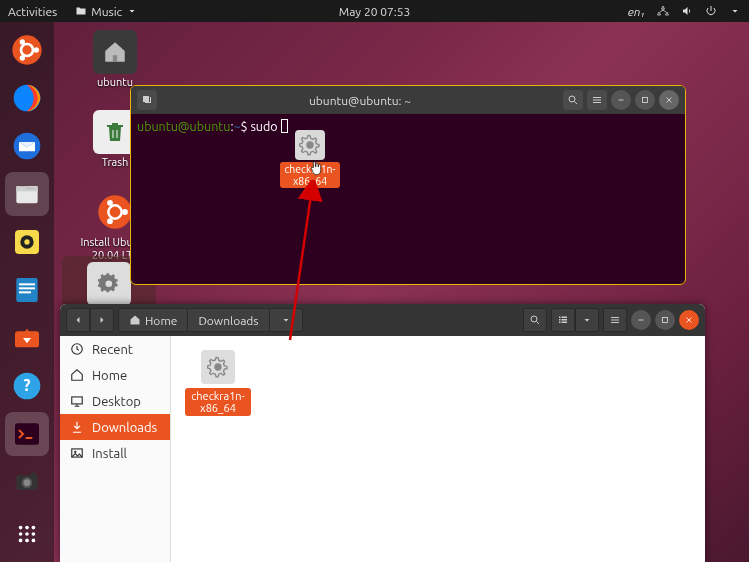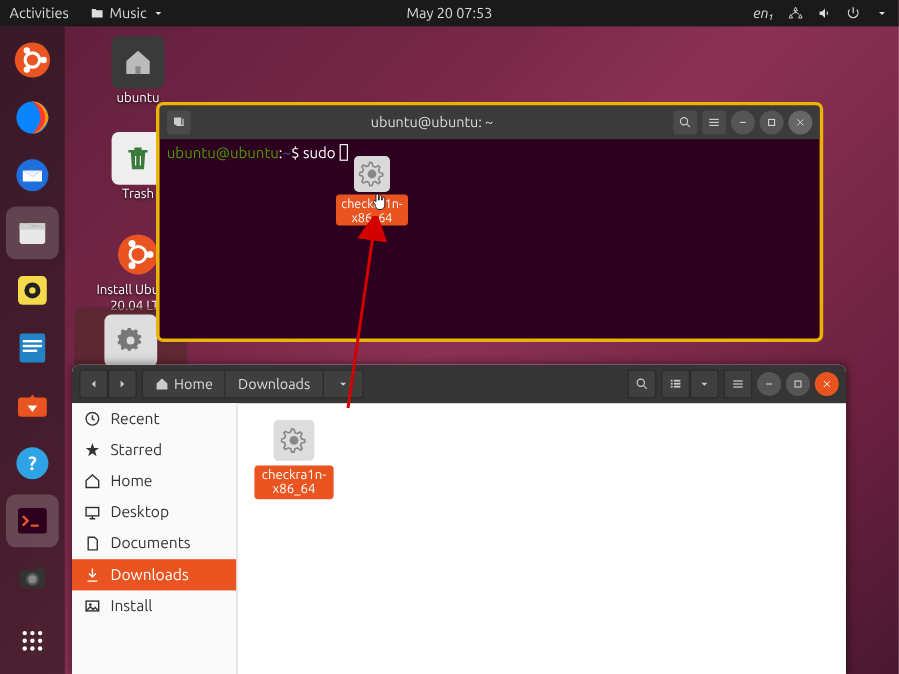--- a/index.html
+++ b/index.html
@@ -23,21 +23,21 @@
 
 
 .desktop { position: absolute; left: 54px; top: 22px; right: 0; bottom: 0; }
 .desktop-icon { position: absolute; width: 74px; text-align: center; }
 .desktop-icon .ico { width: 44px; height: 44px; margin: 0 auto 2px; background: #3a3a3a; border-radius: 6px; display: flex; align-items: center; justify-content: center; }
 .desktop-icon .lbl { color: #fff; font-size: 11px; line-height: 13px; text-shadow: 0 1px 2px #000; }
 .desktop-icon.selected .lbl { background: #e95420; border-radius: 3px; padding: 1px 2px; }
 .desktop-icon.selected .ico-wrap { background: rgba(80,40,40,0.6); border-radius: 6px; padding: 6px 6px 2px; margin: -6px -6px -2px; }
 
 
-.terminal-win { position: absolute; left: 130px; top: 85px; width: 556px; height: 200px; background: #2c001e; border: 3px solid #eab308; border-radius: 6px; overflow: hidden; z-index: 30; }
+.terminal-win { position: absolute; left: 130px; top: 85px; width: 556px; height: 200px; background: #2c001e; border: 1px solid #eab308; border-radius: 6px; overflow: hidden; z-index: 30; }
 .terminal-titlebar { height: 28px; background: #3b3b3b; display: flex; align-items: center; padding: 0 6px; gap: 6px; }
 .tb-left { display: flex; gap: 4px; }
 .tb-btn-sq { width: 20px; height: 20px; background: #4a4a4a; border-radius: 3px; display: flex; align-items: center; justify-content: center; }
 .tb-title { flex: 1; text-align: center; color: #ddd; font-size: 12px; }
 .tb-right { display: flex; gap: 4px; }
 .win-btn { width: 20px; height: 20px; border-radius: 50%; background: #555; display: flex; align-items: center; justify-content: center; }
 .win-btn.close { background: #666; }
 .win-btn svg { width: 10px; height: 10px; fill: #ddd; }
 .terminal-body { padding: 4px 6px; font-family: "Ubuntu Mono", monospace; font-size: 12.5px; line-height: 16px; color: #fff; }
 .term-prompt-user { color: #4e9a06; }
@@ -63,21 +63,21 @@
 .nav-btn:last-child { border-radius: 0 3px 3px 0; }
 .nav-btn svg { width: 12px; height: 12px; fill: #ccc; }
 .path-bar { display: flex; align-items: center; gap: 0; background: #3f3f3f; border-radius: 3px; height: 24px; border: 1px solid #2a2a2a; }
 .path-seg { padding: 0 10px; color: #ddd; font-size: 12px; display: flex; align-items: center; gap: 4px; border-right: 1px solid #2a2a2a; height: 100%; }
 .path-seg:last-child { border-right: none; }
 .path-seg svg { width: 12px; height: 12px; fill: #ccc; }
 .files-titlebar .spacer { flex: 1; }
 .files-win .win-btn.close { background: #e95420; }
 
 .files-body { display: flex; height: calc(100% - 32px); }
-.sidebar { width: 138px; background: #fafafa; border-right: 1px solid #ddd; overflow-y: auto; font-size: 13px; text-align: center; }
+.sidebar { width: 111px; background: #fafafa; border-right: 1px solid #ddd; overflow-y: auto; font-size: 13px; text-align: center; }
 .side-item { display: flex; align-items: center; gap: 8px; padding: 6px 10px; color: #333; }
 .side-item.active { background: #e95420; color: #fff; }
 .side-item svg { width: 14px; height: 14px; fill: currentColor; flex-shrink: 0; }
 .main-area { flex: 1; padding: 14px; display: flex; flex-wrap: wrap; align-content: flex-start; gap: 16px; }
 .file-item { width: 66px; text-align: center; }
 .file-item .ico { width: 34px; height: 34px; margin: 0 auto 4px; background: #ddd; border-radius: 4px; display: flex; align-items: center; justify-content: center; }
 .file-item .lbl { background: #e95420; color: #fff; font-size: 11px; border-radius: 3px; padding: 2px 3px; display: inline-block; }
 
 .gear-svg { width: 22px; height: 22px; }
 </style>
@@ -403,42 +403,30 @@
     <div class="sidebar">
       <div class="side-item">
           <svg viewBox="0 0 24 24">
             <circle cx="12" cy="12" r="9" fill="none" stroke="currentColor" stroke-width="2"></circle>
             <path d="M12 7v5l3 2" fill="none" stroke="currentColor" stroke-width="2"></path>
           </svg>
           <span>Recent</span>
         </div>
       <div class="side-item">
           <svg viewBox="0 0 24 24">
-            <path d="M12 2l2.5 7h7l-5.7 4.3L18 21l-6-4.5L6 21l2.2-7.7L2.5 9h7z"></path>
-          </svg>
-          <span>Starred</span>
-        </div>
-      <div class="side-item">
-          <svg viewBox="0 0 24 24">
             <path d="M3 11l9-8 9 8v10H3z" fill="none" stroke="currentColor" stroke-width="2"></path>
           </svg>
           <span>Home</span>
         </div>
       <div class="side-item">
           <svg viewBox="0 0 24 24">
             <rect x="3" y="5" width="18" height="12" fill="none" stroke="currentColor" stroke-width="2"></rect>
             <path d="M8 21h8M12 17v4" stroke="currentColor" stroke-width="2"></path>
           </svg>
           <span>Desktop</span>
-        </div>
-      <div class="side-item">
-          <svg viewBox="0 0 24 24">
-            <path d="M6 3h9l4 4v14H6z" fill="none" stroke="currentColor" stroke-width="2"></path>
-          </svg>
-          <span>Documents</span>
         </div>
       <div class="side-item active">
           <svg viewBox="0 0 24 24">
             <path d="M12 3v12m-5-5l5 5 5-5M5 21h14" fill="none" stroke="currentColor" stroke-width="2"></path>
           </svg>
           <span>Downloads</span>
         </div>
       <div class="side-item">
           <svg viewBox="0 0 24 24">
             <rect x="3" y="5" width="18" height="14" fill="none" stroke="currentColor" stroke-width="2"></rect>

